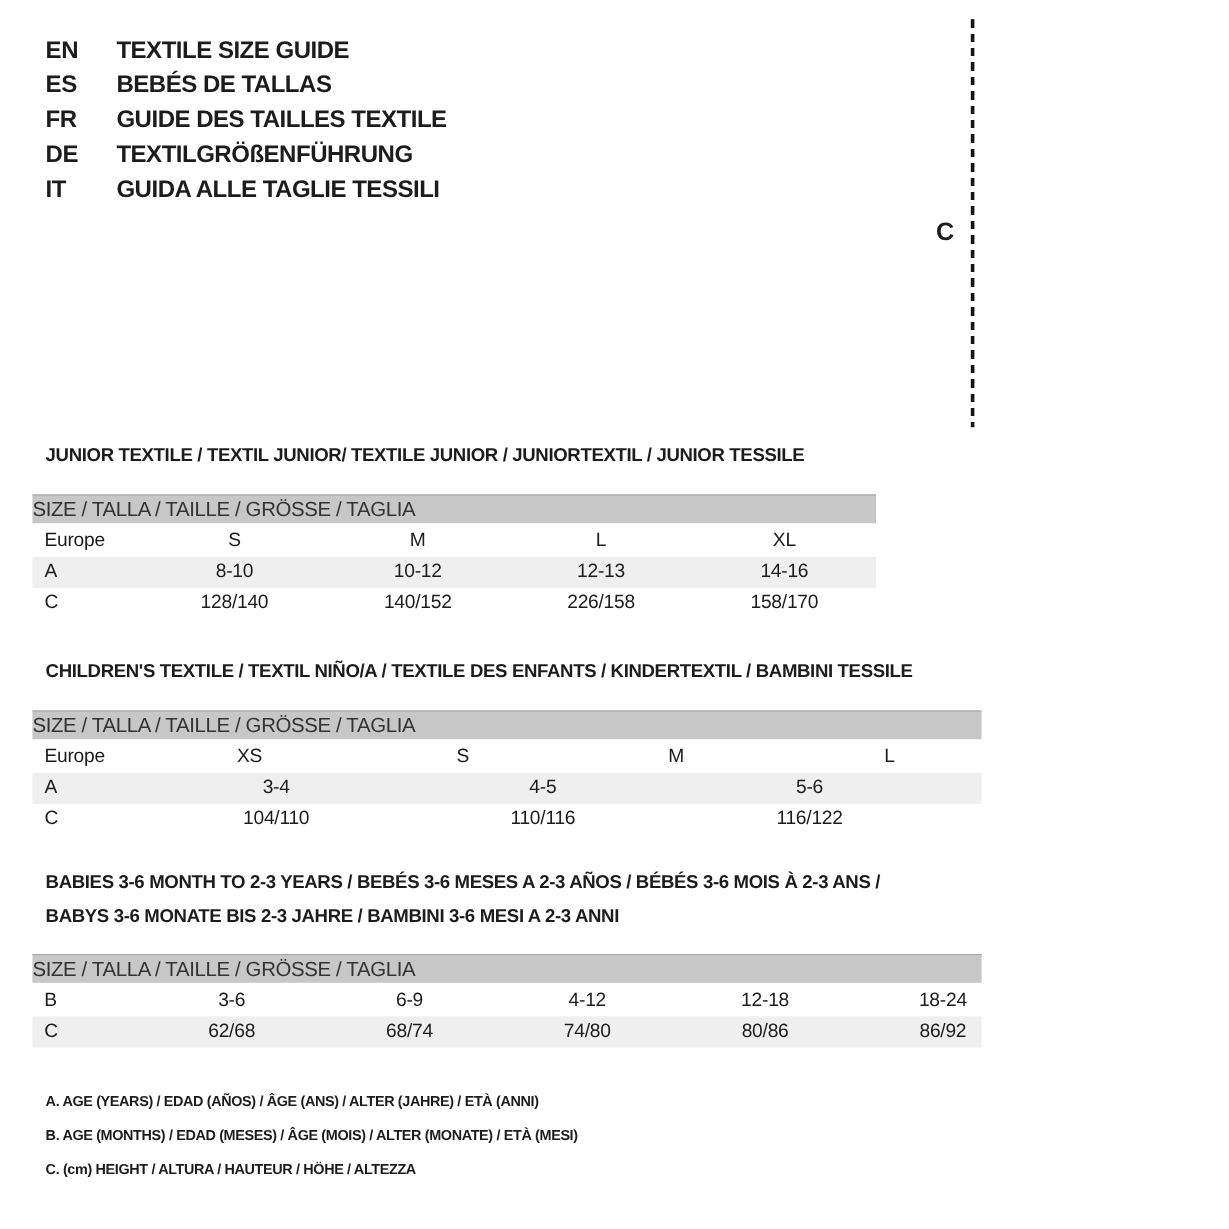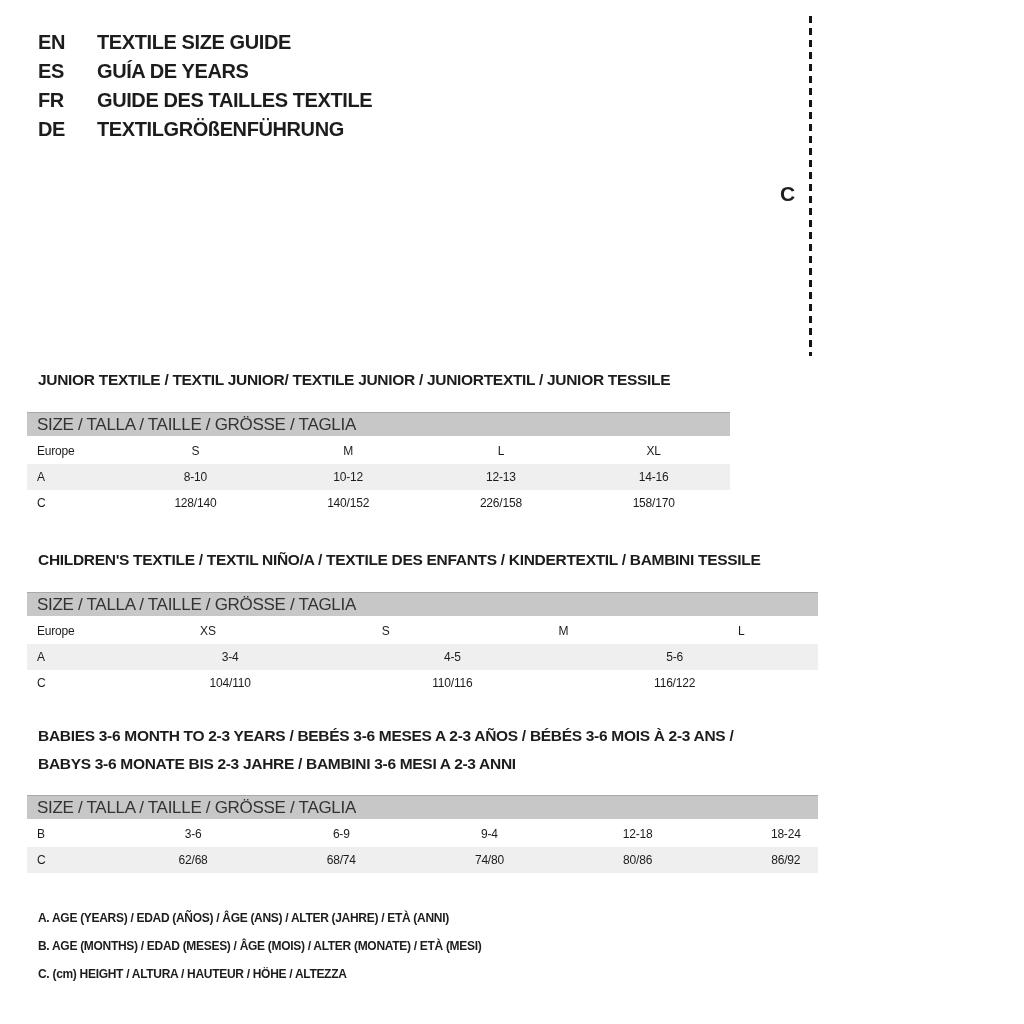--- a/index.html
+++ b/index.html
@@ -21,24 +21,24 @@
     position:absolute;left:809px;top:16px;width:3px;height:340px;
     background:repeating-linear-gradient(to bottom,#141414 0 7px,transparent 7px 12px);
   }
   .toddler{position:absolute;left:818px;top:8px;}
   
   .sec-title{position:absolute;left:38px;font-size:15.5px;font-weight:700;letter-spacing:-0.3px;line-height:28px;}
   .stable{position:absolute;left:27px;}
   .stable .band{
     box-sizing:border-box;height:24px;line-height:23px;
     background:#c7c7c7;border-top:1px solid #a9a9a9;
-    padding-left:10px;font-size:17px;letter-spacing:-0.3px;color:#333333;
+    font-size:17px;letter-spacing:-0.3px;color:#333333;
     margin-bottom:2px;
   }
-  .trow{display:flex;height:26px;line-height:26px;font-size:12px;letter-spacing:-0.2px;}
+  .trow{display:flex;height:26px;line-height:26px;font-size:16px;letter-spacing:-0.2px;justify-content:flex-end;}
   .trow.shaded{background:#efefef;}
   .tlabel{box-sizing:border-box;width:92px;padding-left:10px;text-align:left;}
   .tcell{flex:1;text-align:center;}
   
   .notes{position:absolute;left:38px;top:904px;}
   .note-line{font-size:12px;font-weight:700;line-height:28px;letter-spacing:-0.3px;}
   .w703{width:703px;}
   .w981{width:981px;}
 </style>
 </head>
@@ -46,29 +46,33 @@
 
 <div class="page">
 
   <div class="lang-list">
     <div class="lang-row">
       <span class="lang-code">EN</span>
       <span>TEXTILE SIZE GUIDE</span>
     </div>
     <div class="lang-row">
       <span class="lang-code">ES</span>
-      <span>GUÍA DE YEARS</span>
+      <span>BEBÉS DE TALLAS</span>
     </div>
     <div class="lang-row">
       <span class="lang-code">FR</span>
       <span>GUIDE DES TAILLES TEXTILE</span>
     </div>
     <div class="lang-row">
       <span class="lang-code">DE</span>
       <span>TEXTILGRÖßENFÜHRUNG</span>
+    </div>
+    <div class="lang-row">
+      <span class="lang-code">IT</span>
+      <span>GUIDA ALLE TAGLIE TESSILI</span>
     </div>
   </div>
 
   <span class="measure-label">C</span>
   <div class="dashed-line"></div>
   <svg class="toddler" width="170" height="352" viewBox="0 0 170 352" aria-hidden="true">
     <g fill="#0a0a0a" stroke="none">
 
       <ellipse cx="74" cy="49" rx="40" ry="44"></ellipse>
       <ellipse cx="33" cy="60" rx="8" ry="13"></ellipse>
@@ -159,21 +163,21 @@
     <div>BABIES 3-6 MONTH TO 2-3 YEARS / BEBÉS 3-6 MESES A 2-3 AÑOS / BÉBÉS 3-6 MOIS À 2-3 ANS /</div>
     <div>BABYS 3-6 MONATE BIS 2-3 JAHRE / BAMBINI 3-6 MESI A 2-3 ANNI</div>
   </div>
   <div class="stable w981" style="top:795px;">
     <div class="band">SIZE / TALLA / TAILLE / GRÖSSE / TAGLIA</div>
     <div>
         <div class="trow">
           <span class="tlabel">B</span>
           <span class="tcell">3-6</span>
           <span class="tcell">6-9</span>
-          <span class="tcell">9-4</span>
+          <span class="tcell">4-12</span>
           <span class="tcell">12-18</span>
           <span class="tcell">18-24</span>
           <span class="tcell">24-36</span>
         </div>
         <div class="trow shaded">
           <span class="tlabel">C</span>
           <span class="tcell">62/68</span>
           <span class="tcell">68/74</span>
           <span class="tcell">74/80</span>
           <span class="tcell">80/86</span>

